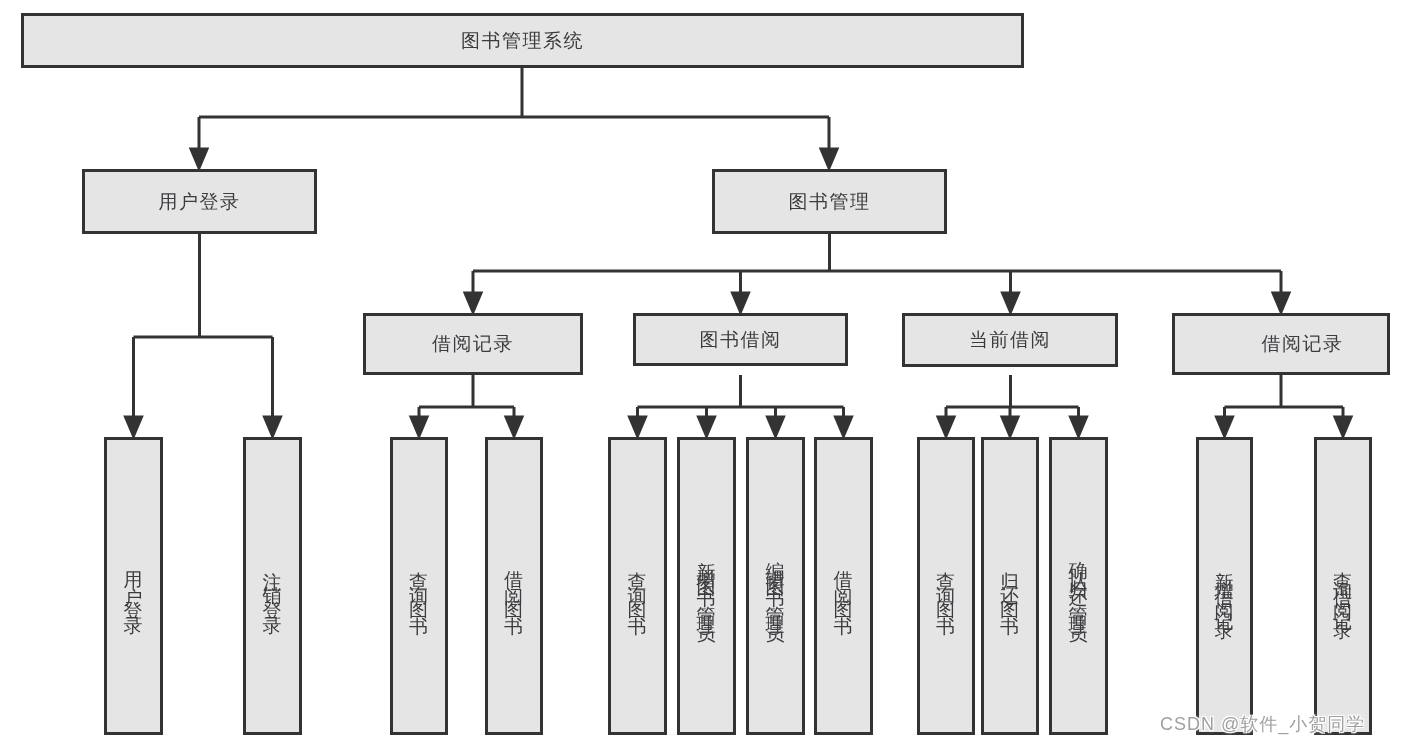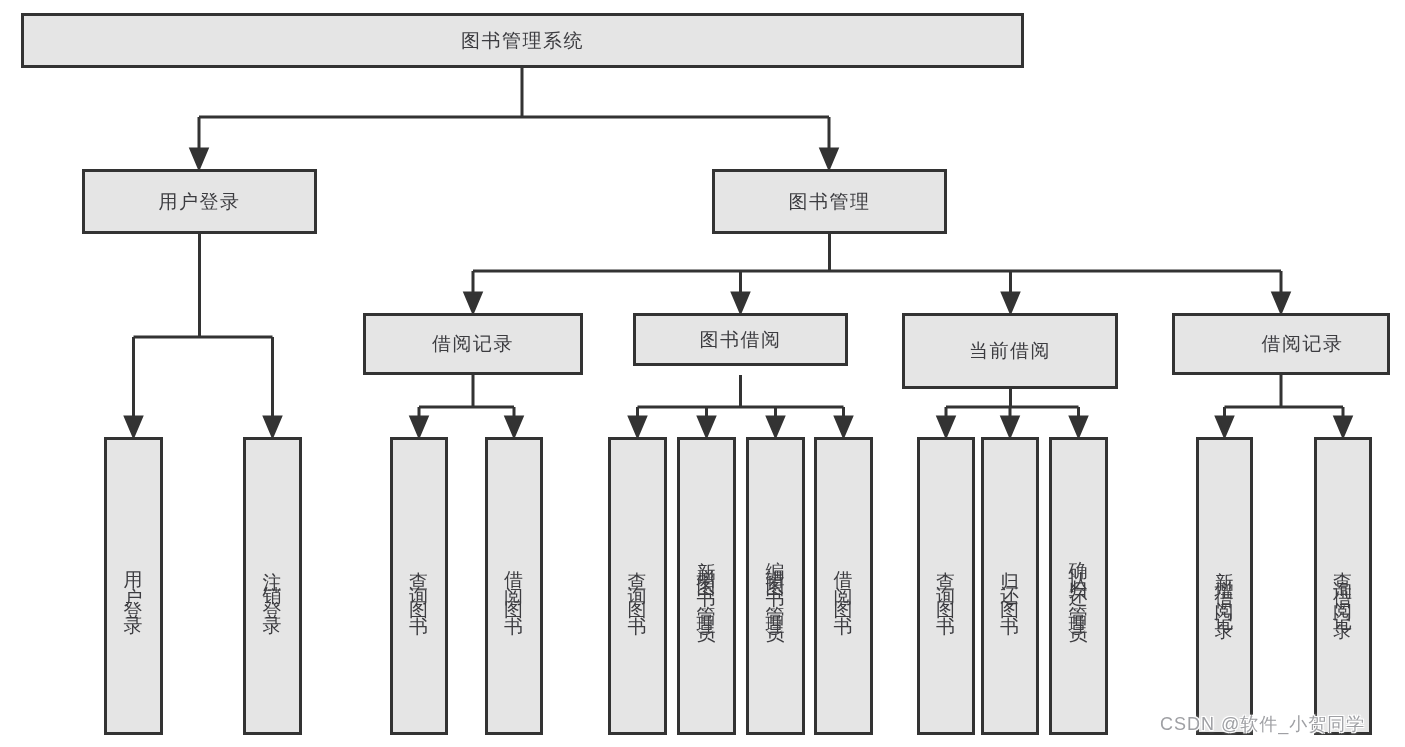--- a/index.html
+++ b/index.html
@@ -88,21 +88,21 @@
   <div class="box" style="left:712px;top:169px;width:235px;height:65px;">
     <span class="hlabel">图书管理</span>
   </div>
 
   <div class="box" style="left:363px;top:313px;width:220px;height:62px;">
     <span class="hlabel">借阅记录</span>
   </div>
   <div class="box" style="left:633px;top:313px;width:215px;height:53px;">
     <span class="hlabel">图书借阅</span>
   </div>
-  <div class="box" style="left:902px;top:313px;width:216px;height:76px;justify-content:center;">
+  <div class="box" style="left:902px;top:313px;width:216px;height:54px;justify-content:center;">
     <span class="hlabel">当前借阅</span>
   </div>
   <div class="box" style="left:1172px;top:313px;width:218px;height:62px;padding-left:43px;">
     <span class="hlabel">借阅记录</span>
   </div>
 
   <div class="box" style="left:104px;top:437px;width:59px;height:298px;">
     <span class="vtext v4">用户登录</span>
   </div>
   <div class="box" style="left:243px;top:437px;width:59px;height:298px;">

